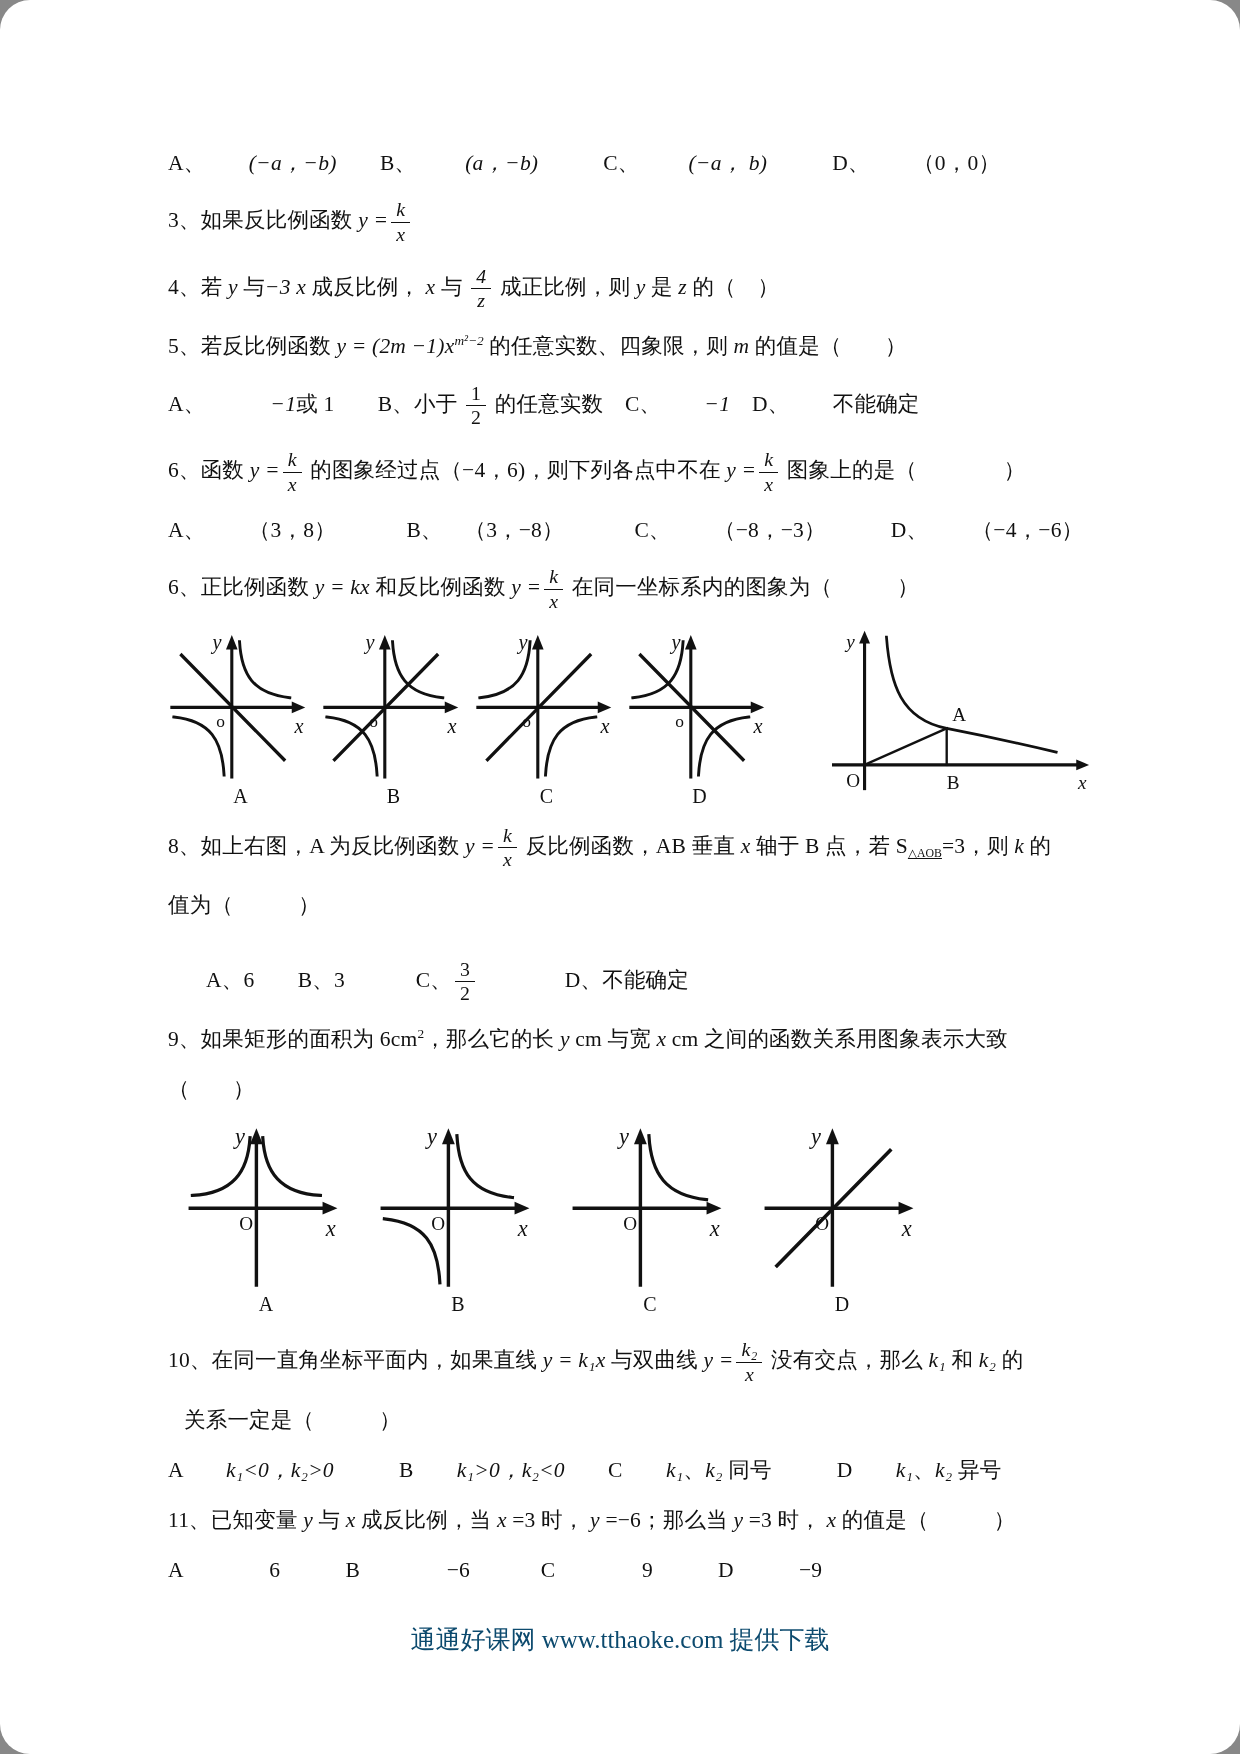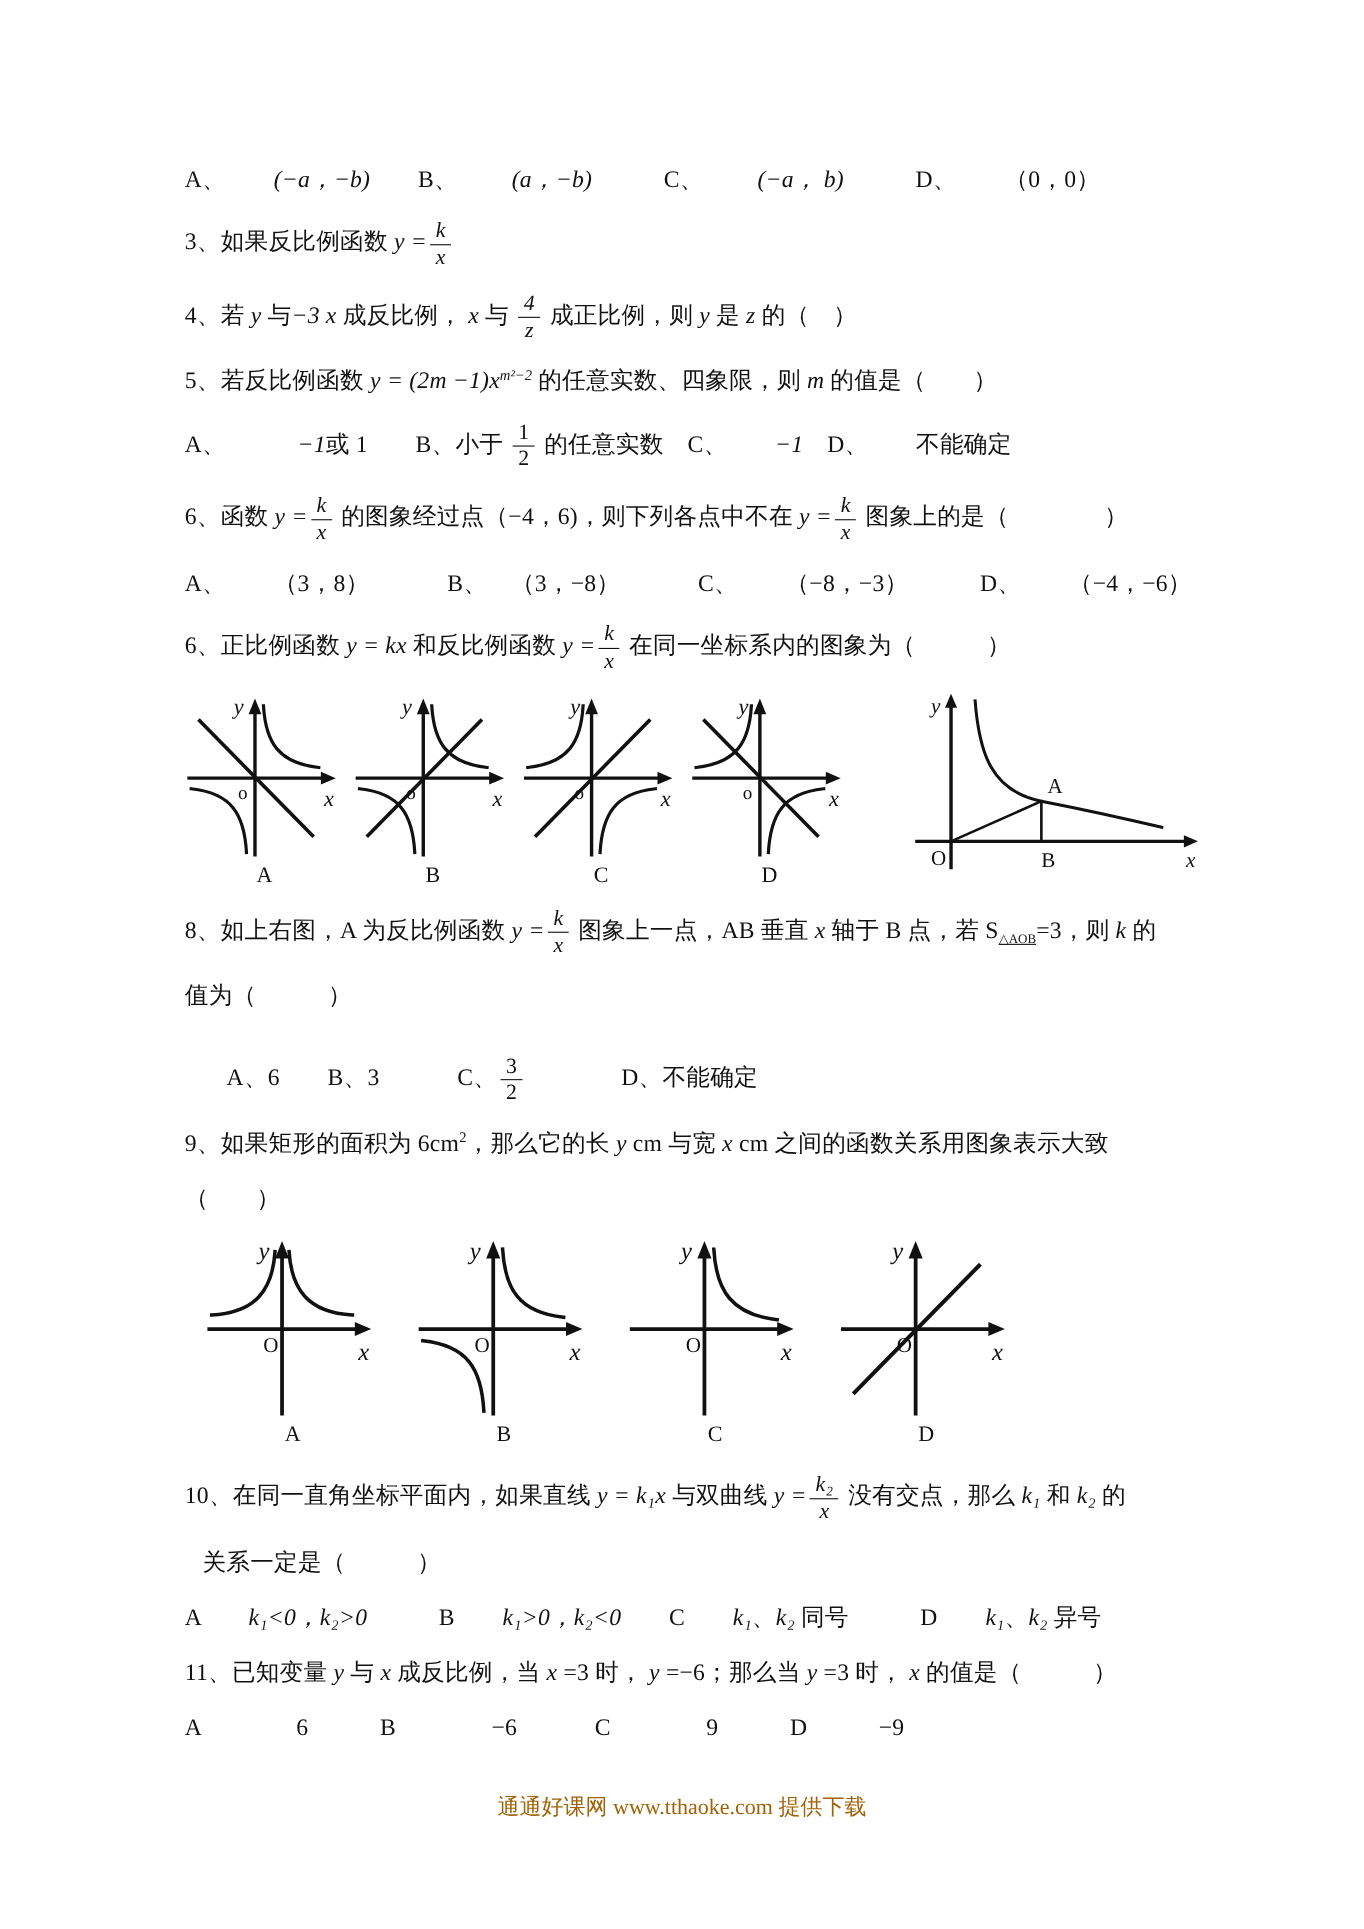--- a/index.html
+++ b/index.html
@@ -1,18 +1,18 @@
 <!DOCTYPE html>
 <html><head>
 <meta charset="utf-8">
 <title>Document</title>
 <style>
   html,body{margin:0;padding:0;background:#888;}
   .page{width:1240px;height:1754px;background:#fff;position:relative;overflow:hidden;
-        font-family:"Liberation Serif","DejaVu Serif",serif;color:#111;}
+        font-family:"Liberation Serif","DejaVu Serif",serif;color:#111;border-radius:30px;}
   .content{padding:148px 138px 0 168px;}
   .line{font-size:21.5px;line-height:1.45;margin-bottom:19px;letter-spacing:0.2px;}
   .m{font-style:italic;}
   .frac{display:inline-block;vertical-align:middle;text-align:center;font-style:italic;
         font-size:0.92em;line-height:1.18;margin:0 3px;}
   .frac .fn{display:block;padding:0 5px;}
   .frac .fd{display:block;padding:0 5px;border-top:1.8px solid #111;}
   .frac.up{font-style:normal;}
   sup.sgm{font-size:0.62em;font-style:italic;letter-spacing:0;}
   sup.sgm.up{font-style:normal;}
@@ -22,21 +22,21 @@
   .graph-row{display:flex;align-items:flex-start;margin:2px 0 16px 0;}
   .row1{gap:8px;}
   .row1 .big{margin-left:28px;margin-top:-4px;}
   .row2{gap:32px;padding-left:18px;margin-bottom:22px;}
   .graph{text-align:center;}
   .graph svg{display:block;}
   .graph .cap{font-size:20px;margin-top:0;}
   .graph svg line,.graph svg path{stroke:#111;fill:none;stroke-linecap:square;}
   .graph svg polygon{fill:#111;stroke:none;}
   .graph svg text{fill:#111;font-family:"Liberation Serif","DejaVu Serif",serif;}
-  .footer{position:absolute;left:0;right:0;bottom:98px;text-align:center;font-size:20px;color:#a16207;}
+  .footer{position:absolute;left:0;right:0;bottom:98px;text-align:center;font-size:25px;color:#0c4a6e;}
 </style>
 </head>
 <body>
 
 <div class="page">
   <div class="content" id="doc">
       <div class="line"><span class="t">A、　　</span><span class="m">(−a，−b)</span><span class="t">　　B、　　 </span><span class="m">(a，−b)</span><span class="t">　　　C、　　 </span><span class="m">(−a， b)</span><span class="t">　　　D、　　（0，0）</span></div>
       <div class="line"><span class="t">3、如果反比例函数 </span><span class="m">y =</span><span class="frac"><span class="fn">k</span><span class="fd">x</span></span></div>
       <div class="line"><span class="t">4、若 </span><span class="m">y</span><span class="t"> 与</span><span class="m">−3 x</span><span class="t"> 成反比例， </span><span class="m">x</span><span class="t"> 与 </span><span class="frac"><span class="fn">4</span><span class="fd">z</span></span><span class="t"> 成正比例，则 </span><span class="m">y</span><span class="t"> 是 </span><span class="m">z</span><span class="t"> 的（　）</span></div>
       <div class="line"><span class="t">5、若反比例函数 </span><span class="m">y = (2m −1)x</span><sup class="sgm">m²−2</sup><span class="t"> 的任意实数、四象限，则 </span><span class="m">m</span><span class="t"> 的值是（　　）</span></div>
@@ -115,21 +115,21 @@
             <line x1="62" y1="150" x2="152" y2="110" stroke-width="2.6"></line>
             <line x1="152" y1="110" x2="152" y2="150" stroke-width="2.6"></line>
             <text x="42" y="22" font-size="21" font-style="italic">y</text>
             <text x="296" y="176" font-size="21" font-style="italic">x</text>
             <text x="42" y="174" font-size="21">O</text>
             <text x="158" y="102" font-size="21">A</text>
             <text x="152" y="176" font-size="21">B</text>
           </svg>
         </div>
       </div>
-      <div class="line"><span class="t">8、如上右图，A 为反比例函数 </span><span class="m">y =</span><span class="frac"><span class="fn">k</span><span class="fd">x</span></span><span class="t"> 图象上一点，AB 垂直 </span><span class="m">x</span><span class="t"> 轴于 B 点，若 S</span><sub class="sgm">△AOB</sub><span class="t">=3，则 </span><span class="m">k</span><span class="t"> 的</span></div>
+      <div class="line"><span class="t">8、如上右图，A 为反比例函数 </span><span class="m">y =</span><span class="frac"><span class="fn">k</span><span class="fd">x</span></span><span class="t"> 反比例函数，AB 垂直 </span><span class="m">x</span><span class="t"> 轴于 B 点，若 S</span><sub class="sgm">△AOB</sub><span class="t">=3，则 </span><span class="m">k</span><span class="t"> 的</span></div>
       <div class="line"><span class="t">值为（　　　）</span></div>
       <div class="line indent"><span class="t">A、6　　B、3　　　 C、</span><span class="frac up"><span class="fn">3</span><span class="fd">2</span></span><span class="t">　　　　D、不能确定</span></div>
       <div class="line"><span class="t">9、如果矩形的面积为 6cm</span><sup class="sgm up">2</sup><span class="t">，那么它的长 </span><span class="m">y</span><span class="t"> cm 与宽 </span><span class="m">x</span><span class="t"> cm 之间的函数关系用图象表示大致</span></div>
       <div class="line"><span class="t">（　　）</span></div>
       <div class="graph-row row2">
         <div class="graph">
           <svg viewBox="0 0 150 158" width="160">
             <line x1="4" y1="78" x2="128" y2="78" stroke-width="3.2"></line>
             <polygon points="128,72 142,78 128,84"></polygon>
             <line x1="66" y1="150" x2="66" y2="16" stroke-width="3.2"></line>

